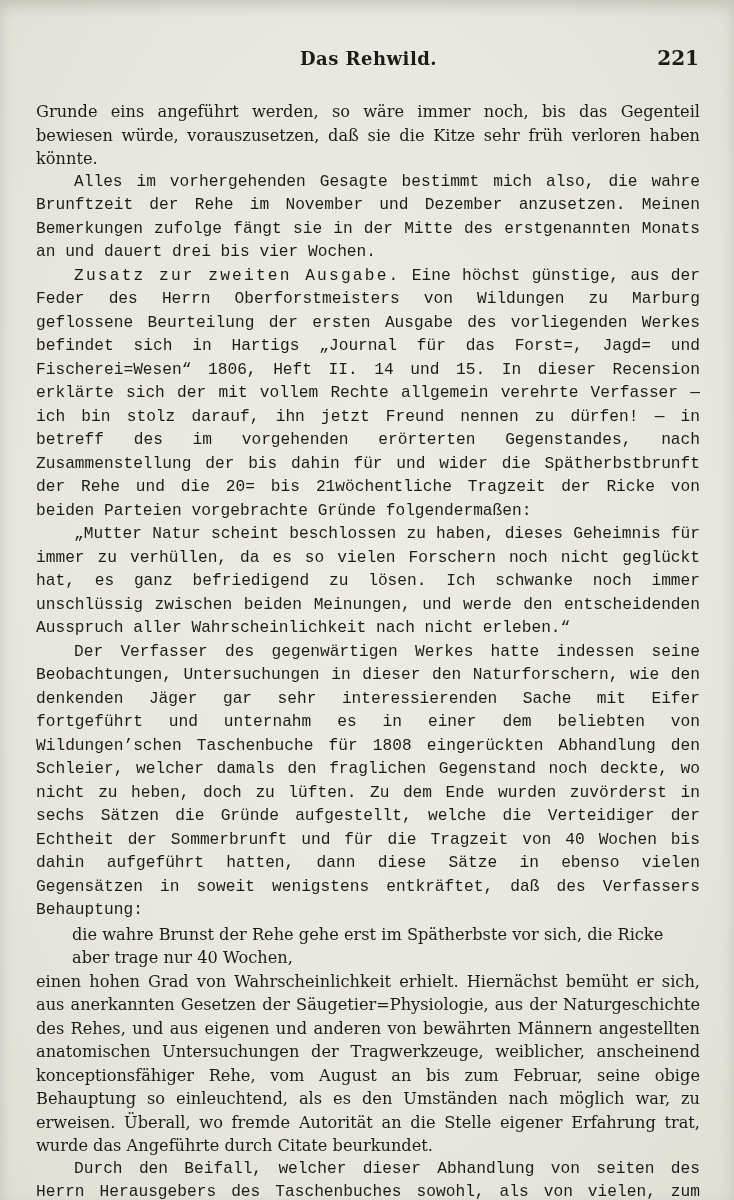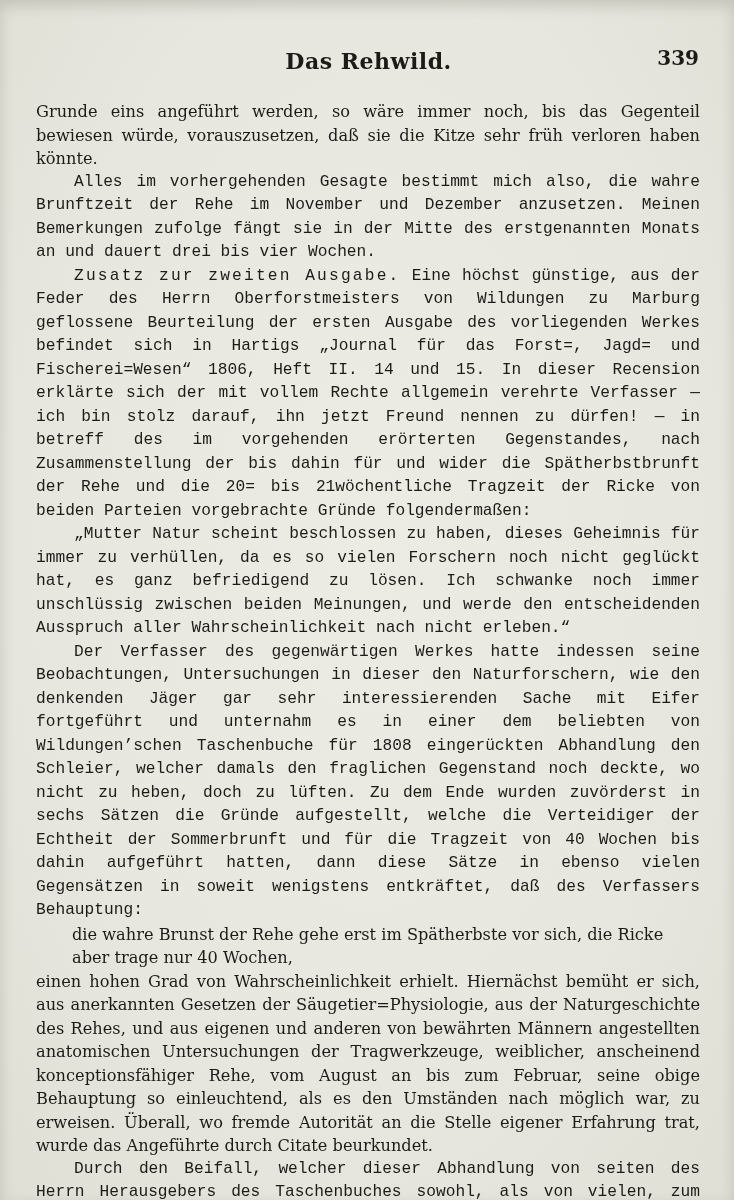--- a/index.html
+++ b/index.html
@@ -27,21 +27,21 @@
   .header {
     position: relative;
     height: 30px;
     margin-bottom: 24px;
   }
   .running-title {
     position: absolute;
     left: 50%;
     transform: translateX(-50%);
     top: 2px;
-    font-size: 22px;
+    font-size: 18px;
     font-weight: bold;
     letter-spacing: 0.5px;
   }
   .page-number {
     position: absolute;
     right: 2px;
     top: 0;
     font-size: 20px;
     font-weight: bold;
   }
@@ -66,21 +66,21 @@
   .lead {
     letter-spacing: 2.2px;
   }
 </style>
 </head>
 <body>
 
 <div class="page">
   <div class="header">
     <span class="running-title">Das Rehwild.</span>
-    <span class="page-number">339</span>
+    <span class="page-number">221</span>
   </div>
   <div class="page-body">
       <p class="para continuation">Grunde eins angeführt werden, so wäre immer noch, bis das Gegenteil bewiesen würde, vorauszusetzen, daß sie die Kitze sehr früh verloren haben könnte.</p>
       <p class="para indent">Alles im vorhergehenden Gesagte bestimmt mich also, die wahre Brunftzeit der Rehe im November und Dezember anzusetzen. Meinen Bemerkungen zufolge fängt sie in der Mitte des erstgenannten Monats an und dauert drei bis vier Wochen.</p>
       <p class="para indent"><span class="lead">Zusatz zur zweiten Ausgabe.</span> Eine höchst günstige, aus der Feder des Herrn Oberforstmeisters von Wildungen zu Marburg geflossene Beurteilung der ersten Ausgabe des vorliegenden Werkes befindet sich in Hartigs „Journal für das Forst=, Jagd= und Fischerei=Wesen“ 1806, Heft II. 14 und 15. In dieser Recension erklärte sich der mit vollem Rechte allgemein verehrte Verfasser — ich bin stolz darauf, ihn jetzt Freund nennen zu dürfen! — in betreff des im vorgehenden erörterten Gegenstandes, nach Zusammenstellung der bis dahin für und wider die Spätherbstbrunft der Rehe und die 20= bis 21wöchentliche Tragzeit der Ricke von beiden Parteien vorgebrachte Gründe folgendermaßen:</p>
       <p class="para indent">„Mutter Natur scheint beschlossen zu haben, dieses Geheimnis für immer zu verhüllen, da es so vielen Forschern noch nicht geglückt hat, es ganz befriedigend zu lösen. Ich schwanke noch immer unschlüssig zwischen beiden Meinungen, und werde den entscheidenden Ausspruch aller Wahrscheinlichkeit nach nicht erleben.“</p>
       <p class="para indent">Der Verfasser des gegenwärtigen Werkes hatte indessen seine Beobachtungen, Untersuchungen in dieser den Naturforschern, wie den denkenden Jäger gar sehr interessierenden Sache mit Eifer fortgeführt und unternahm es in einer dem beliebten von Wildungen’schen Taschenbuche für 1808 eingerückten Abhandlung den Schleier, welcher damals den fraglichen Gegenstand noch deckte, wo nicht zu heben, doch zu lüften. Zu dem Ende wurden zuvörderst in sechs Sätzen die Gründe aufgestellt, welche die Verteidiger der Echtheit der Sommerbrunft und für die Tragzeit von 40 Wochen bis dahin aufgeführt hatten, dann diese Sätze in ebenso vielen Gegensätzen in soweit wenigstens entkräftet, daß des Verfassers Behauptung:</p>
       <p class="para block">die wahre Brunst der Rehe gehe erst im Spätherbste vor sich, die Ricke aber trage nur 40 Wochen,</p>
       <p class="para continuation">einen hohen Grad von Wahrscheinlichkeit erhielt. Hiernächst bemüht er sich, aus anerkannten Gesetzen der Säugetier=Physiologie, aus der Naturgeschichte des Rehes, und aus eigenen und anderen von bewährten Männern angestellten anatomischen Untersuchungen der Tragwerkzeuge, weiblicher, anscheinend konceptionsfähiger Rehe, vom August an bis zum Februar, seine obige Behauptung so einleuchtend, als es den Umständen nach möglich war, zu erweisen. Überall, wo fremde Autorität an die Stelle eigener Erfahrung trat, wurde das Angeführte durch Citate beurkundet.</p>
       <p class="para indent">Durch den Beifall, welcher dieser Abhandlung von seiten des Herrn Herausgebers des Taschenbuches sowohl, als von vielen, zum Teil berühmten, sachkundigen Männern zu teil ward, fand der Verfasser sich sehr geehrt; doppelt belohnt aber durch die öffentliche Erklärung des früher zur Gegenpartei hingeneigt, später schwankend zwischen beiden Meinungen gewesenen Herrn Oberforstmeisters von Wildungen: „er sehe durch diese Abhandlung den langen Streit zu Gunsten derer,</p>

